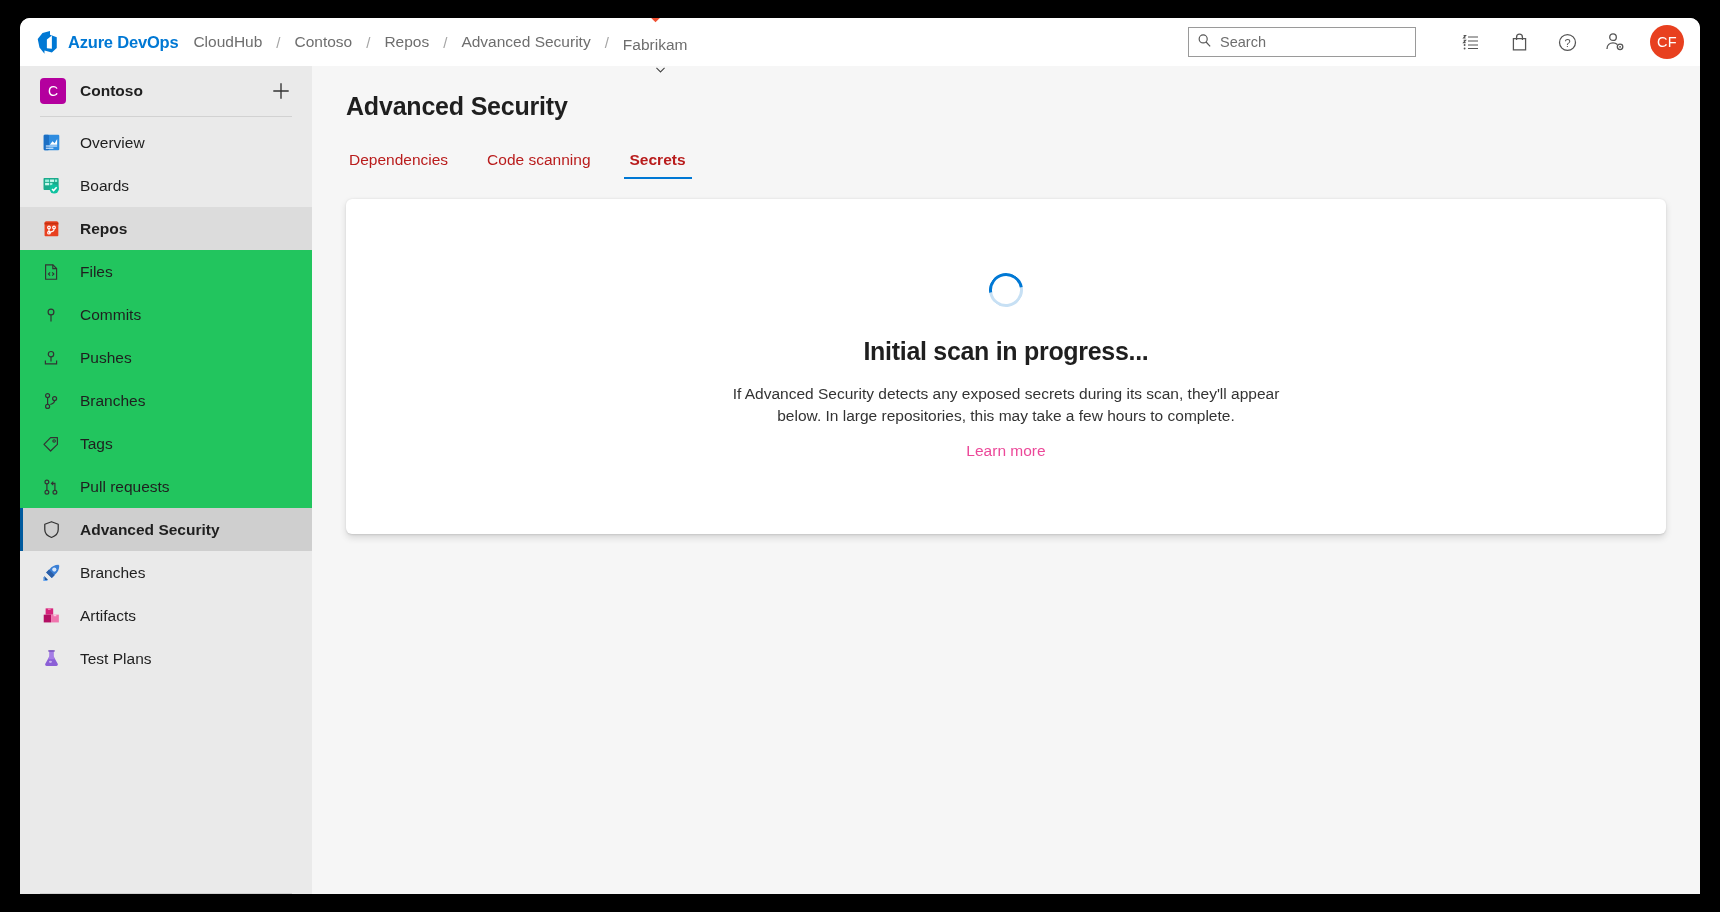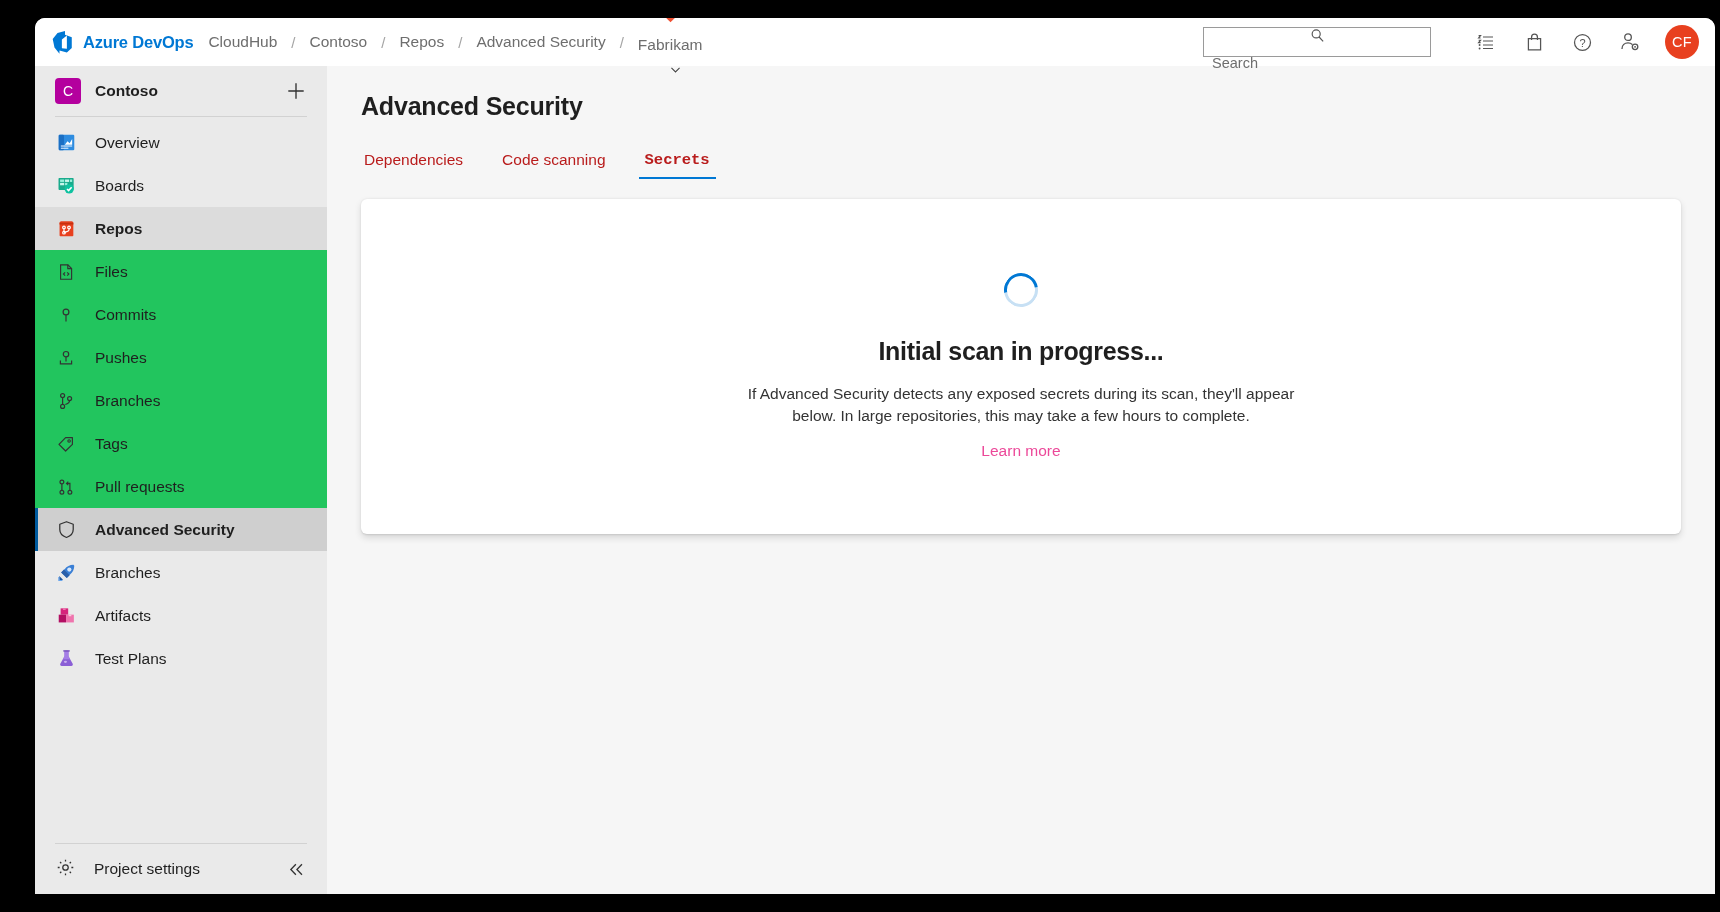--- a/index.html
+++ b/index.html
@@ -7,21 +7,21 @@
   html, body {
     width: 1720px;
     height: 912px;
     background: #000;
     font-family: "Liberation Sans", sans-serif;
     overflow: hidden;
   }
 
   #app {
     position: absolute;
-    left: 35px;
+    left: 20px;
     top: 18px;
     width: 1680px;
     height: 876px;
     background: #ffffff;
     border-radius: 10px 10px 0 0;
     overflow: hidden;
     display: flex;
     flex-direction: column;
   }
 
@@ -86,21 +86,20 @@
   .search-box {
     width: 228px;
     height: 30px;
     border: 1px solid #9a9a9a;
     background: #fff;
     display: flex;
     align-items: center;
     padding: 0 8px;
     gap: 8px;
     margin-right: 24px;
-    flex-direction: column;
   }
   .search-input {
     border: none;
     outline: none;
     background: transparent;
     font-family: "Liberation Sans", sans-serif;
     font-size: 14.5px;
     color: #333;
     width: 100%;
   }
@@ -262,21 +261,21 @@
     border-bottom: 0;
   }
   .tab {
     font-size: 15.5px;
     color: #b91c1c;
     padding: 6px 3px 10px 3px;
     margin-right: 33px;
     cursor: pointer;
     position: relative;
   }
-  .tab.active { font-weight: bold; font-family: Liberation Mono, monospace; }
+  .tab.active { font-weight: bold; }
   .tab.active::after {
     content: "";
     position: absolute;
     left: -3px; right: -3px; bottom: 0;
     height: 2.5px;
     background: #0078d4;
   }
 
   .card {
     margin-top: 20px;
@@ -600,37 +599,20 @@
               <ellipse cx="9" cy="13.2" rx="1.5" ry="1.1" fill="#d3bdf3" opacity="0.85"></ellipse>
             </svg>
           </span>
           <span class="lbl">Test Plans</span>
         </div>
 
       </div>
 
       <div class="nav-footer-sep"></div>
 
-      <div class="proj-settings">
-        <span class="ico">
-          <svg width="21" height="21" viewBox="0 0 20 20" aria-hidden="true">
-            <g fill="none" stroke="#333" stroke-width="1.2">
-              <circle cx="10" cy="10" r="2.6"></circle>
-              <path d="M10 2.6 v1.8 M10 15.6 v1.8 M2.6 10 h1.8 M15.6 10 h1.8
-                       M4.8 4.8 L6 6 M14 14 L15.2 15.2 M15.2 4.8 L14 6 M6 14 L4.8 15.2"></path>
-            </g>
-          </svg>
-        </span>
-        <span class="lbl">Project settings</span>
-        <span class="collapse-btn">
-          <svg width="21" height="21" viewBox="0 0 20 20" aria-hidden="true">
-            <path d="M9.4 5 L4.6 10 L9.4 15 M15.2 5 L10.4 10 L15.2 15" fill="none" stroke="#333" stroke-width="1.25"></path>
-          </svg>
-        </span>
-      </div>
     </div>
 
     <div class="main">
 
       <div class="page-title">Advanced Security</div>
 
       <div class="tabs">
         <div class="tab">Dependencies</div>
         <div class="tab">Code scanning</div>
         <div class="tab active">Secrets</div>

